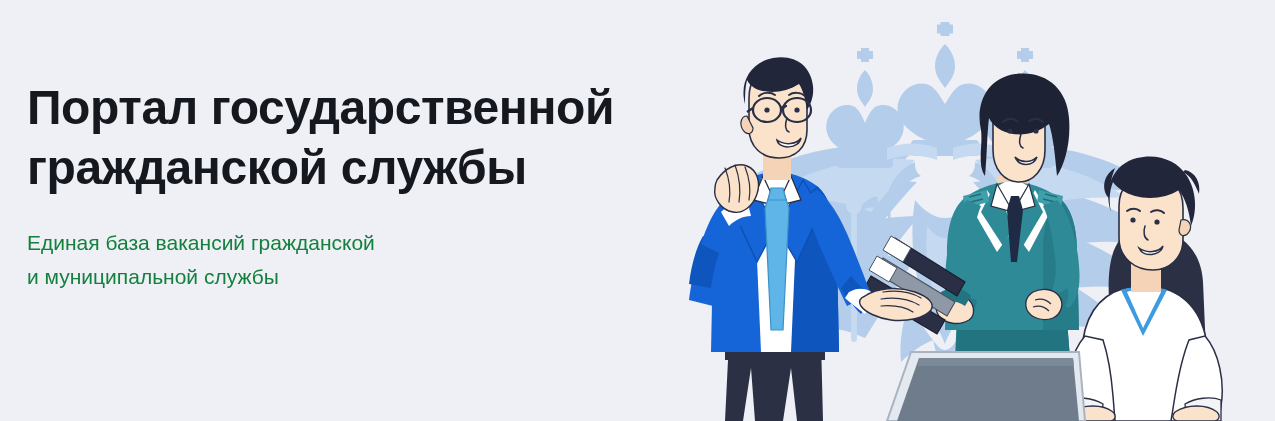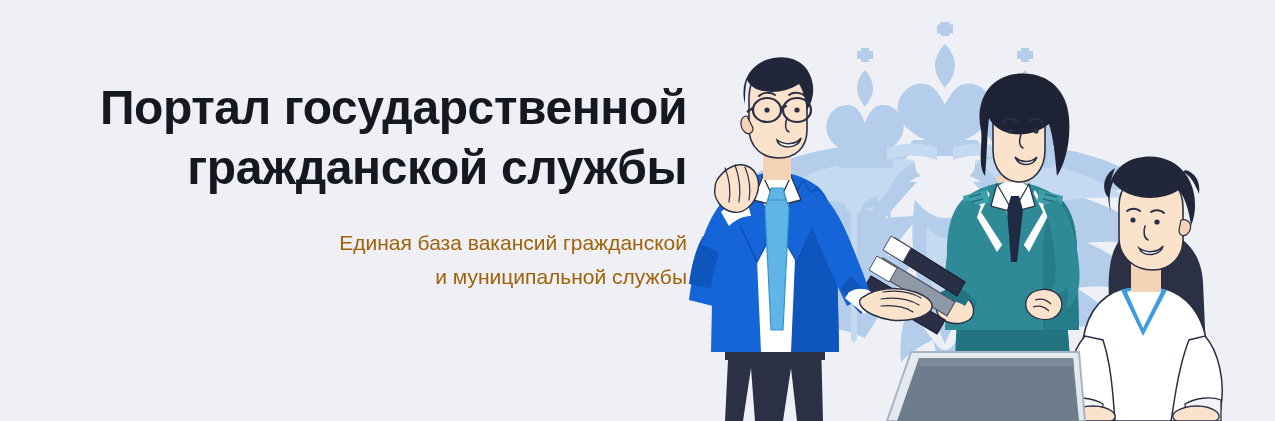--- a/index.html
+++ b/index.html
@@ -14,21 +14,20 @@
     width:1275px; height:421px;
     background:#eef0f6;
     overflow:hidden;
   }
   
   #text-block {
     position:absolute;
     left:27px; top:78px;
     width:660px;
     z-index:40;
-    text-align:right;
   }
   #page-title {
     font-size:48px;
     line-height:60px;
     font-weight:700;
     letter-spacing:-0.4px;
     color:#16181f;
     white-space:pre-line;
   }
   #page-subtitle {
@@ -328,17 +327,17 @@
           <path d="M162 140 C170 146 182 144 186 138 C184 149 164 150 162 140Z" fill="#FFFFFF" stroke="#2A2F45" stroke-width="1.5"></path>
         </g>
 
       </g>
     </svg>
   </div>
 
   <div id="text-block">
     <h1 id="page-title" style="color: rgb(22, 24, 31);">Портал государственной
 гражданской службы</h1>
-    <p id="page-subtitle" style="color: #a16207;">Единая база вакансий гражданской
+    <p id="page-subtitle" style="color: #15803d;">Единая база вакансий гражданской
 и муниципальной службы</p>
   </div>
 
 </div>
 
 </body></html>

